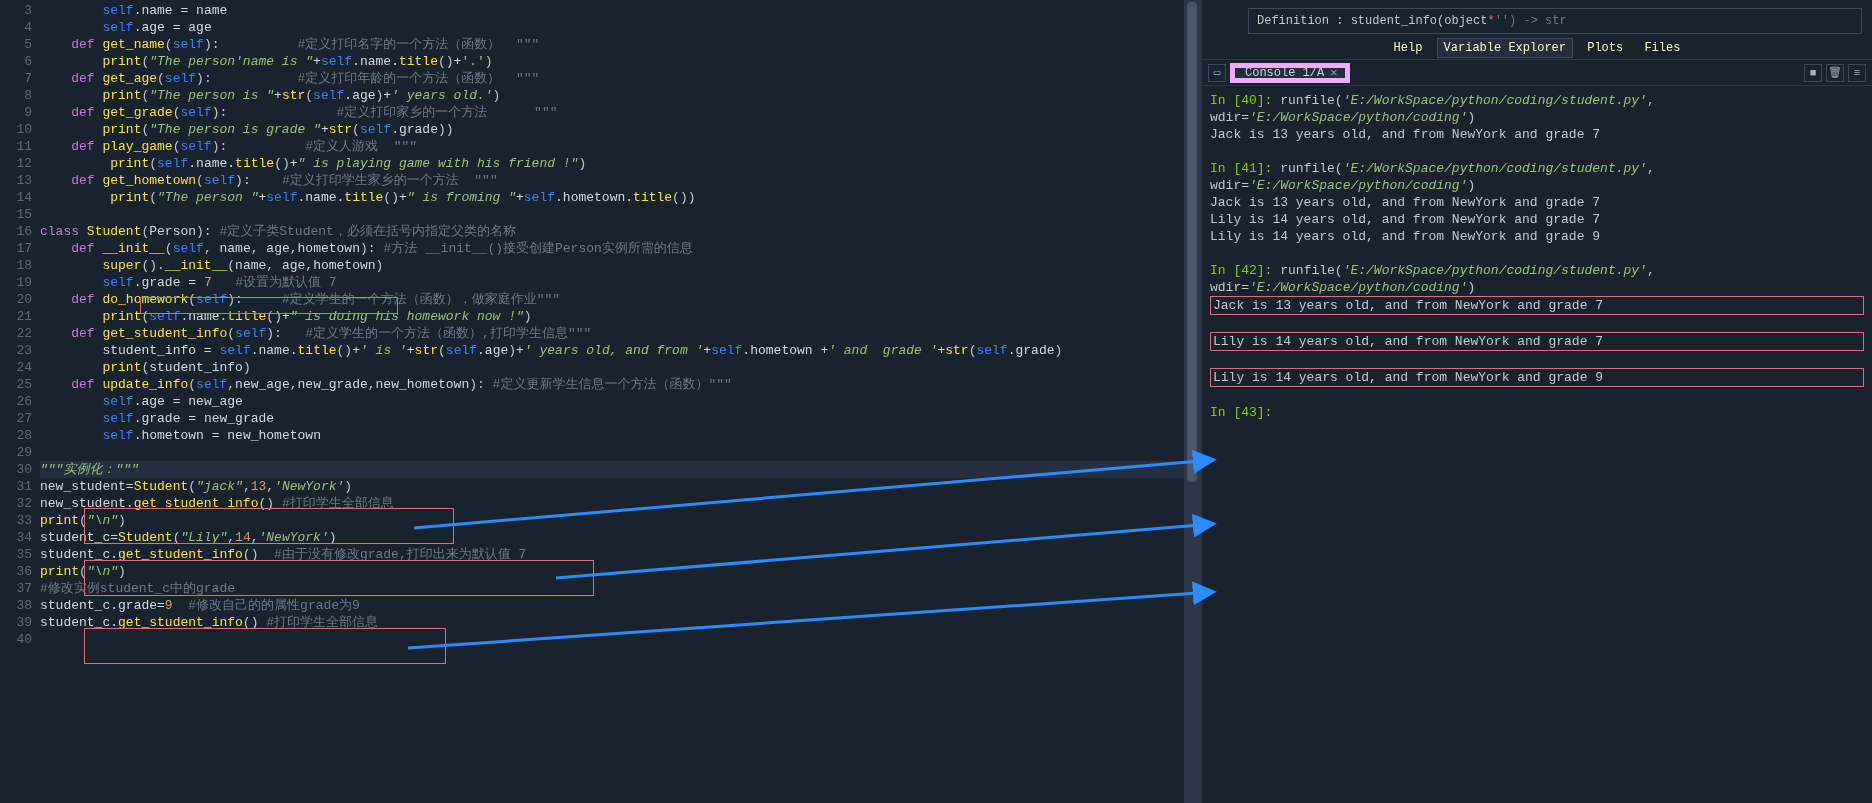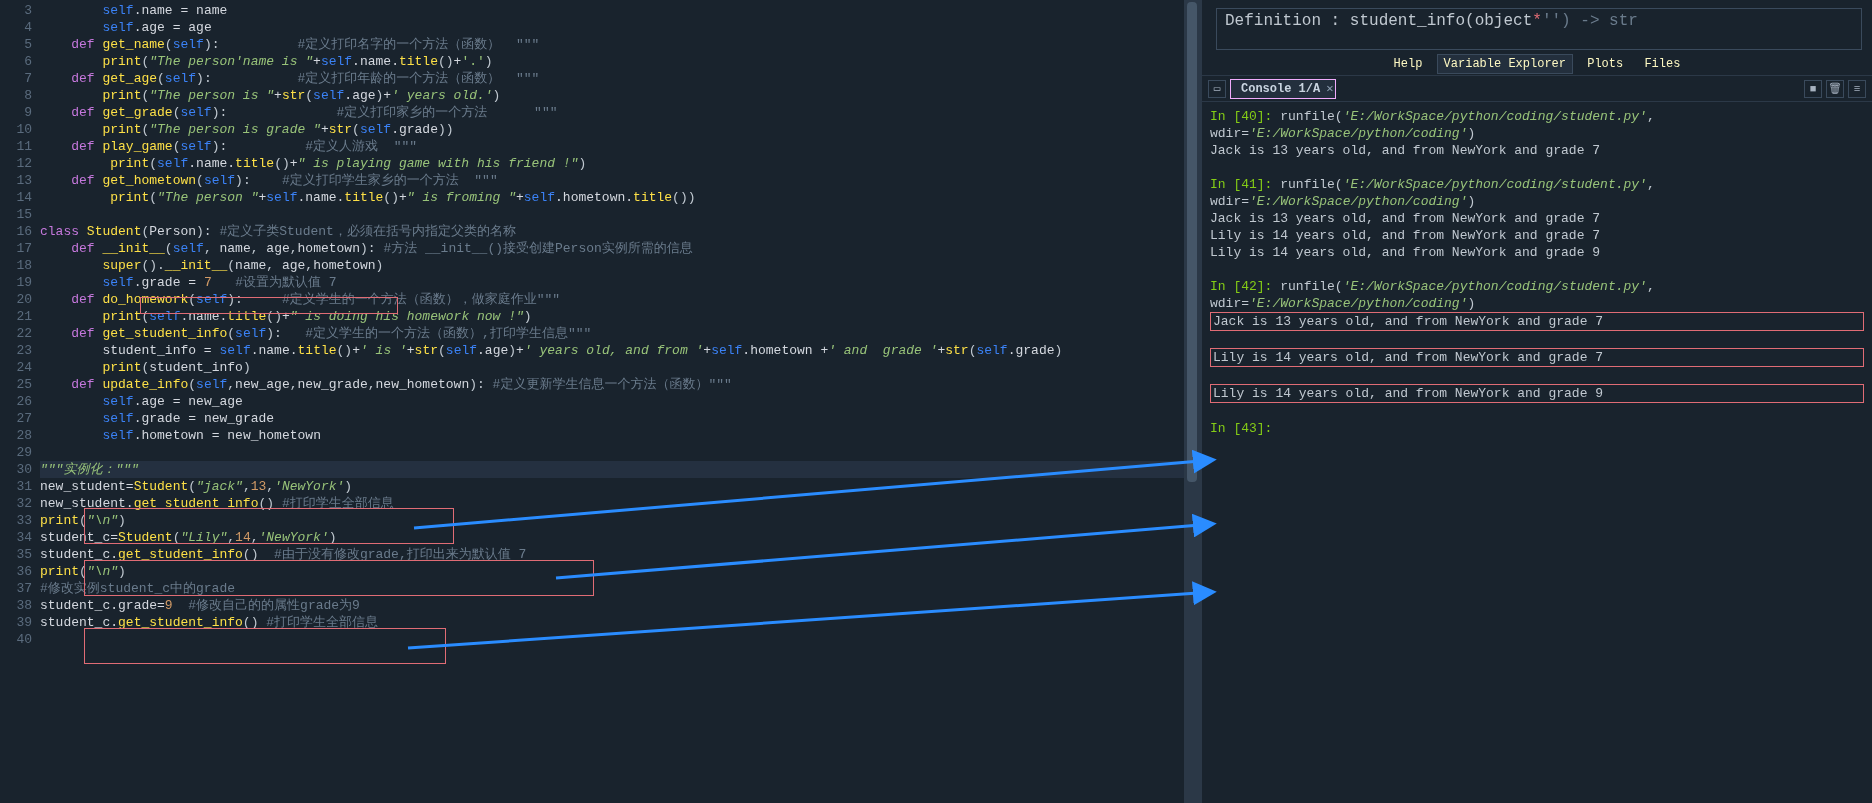--- a/index.html
+++ b/index.html
@@ -43,26 +43,26 @@
   .n    { color:#d19a66;}   
   .c    { color:#6a7b8c;}   
   .id   { color:#d4d8df;}   
   .op   { color:#d4d8df;}
   .attr { color:#d4d8df;}
   .hl-line { background:#243040; position:absolute; left:0; right:0;}
   .redbox { border:1px solid #e06c75; position:absolute; pointer-events:none;}
 
   
   .defbar {
-    height:42px; line-height:24px;
+    height:26px; line-height:24px;
     border:1px solid #3a4a5c;
-    margin:8px 10px 4px 14px;
+    margin:8px 10px 4px 46px;
     padding:0 8px;
     background:#19232d;
-    font-size:16px;
+    font-size:12px;
   }
   .defbar .o { color:#e06c75;}
   .defbar .g { color:#6a7b8c;}
   .paneltabs {
     height:22px; text-align:center; color:#fef9c3; font-size:12px;
     border-bottom:1px solid #2b3847;
   }
   .paneltabs span { padding:2px 6px; display:inline-block; border:1px solid transparent;}
   .paneltabs span.act { border:1px solid #3a4a5c; background:#232f3d;}
   .console-wrap { flex:1; display:flex; flex-direction:column; }
@@ -70,23 +70,23 @@
     height:26px; display:flex; align-items:center; padding:0 6px;
     border-bottom:1px solid #2b3847;
     gap:4px;
   }
   .console-tabbar .iconbtn {
     width:18px; height:18px; border:1px solid #3a4a5c;
     display:inline-flex; align-items:center; justify-content:center;
     font-size:11px; color:#a7b2c0; cursor:pointer;
   }
   .console-tab {
-    border:1px solid #f0abfc; height:20px; line-height:18px; padding:0 2px 0 10px;
+    border:5px solid #f0abfc; height:20px; line-height:18px; padding:0 8px 0 10px;
     display:inline-flex; align-items:center; gap:6px; background:#232f3d;
-    font-size:12px; color:#c9d4e0;font-weight:bold;
+    font-size:12px; color:#c9d4e0;
   }
   .console-tab .x { color:#8fa0b3;}
   .console-tabbar .spacer { flex:1; }
   .console {
     flex:1; padding:6px 8px; overflow:hidden; position:relative;
     font-size:13px; line-height:17px; white-space:pre-wrap;
   }
   .console .in  { color:#84cc16; }
   .console .pth { color:#98c379; font-style:italic; }
 

